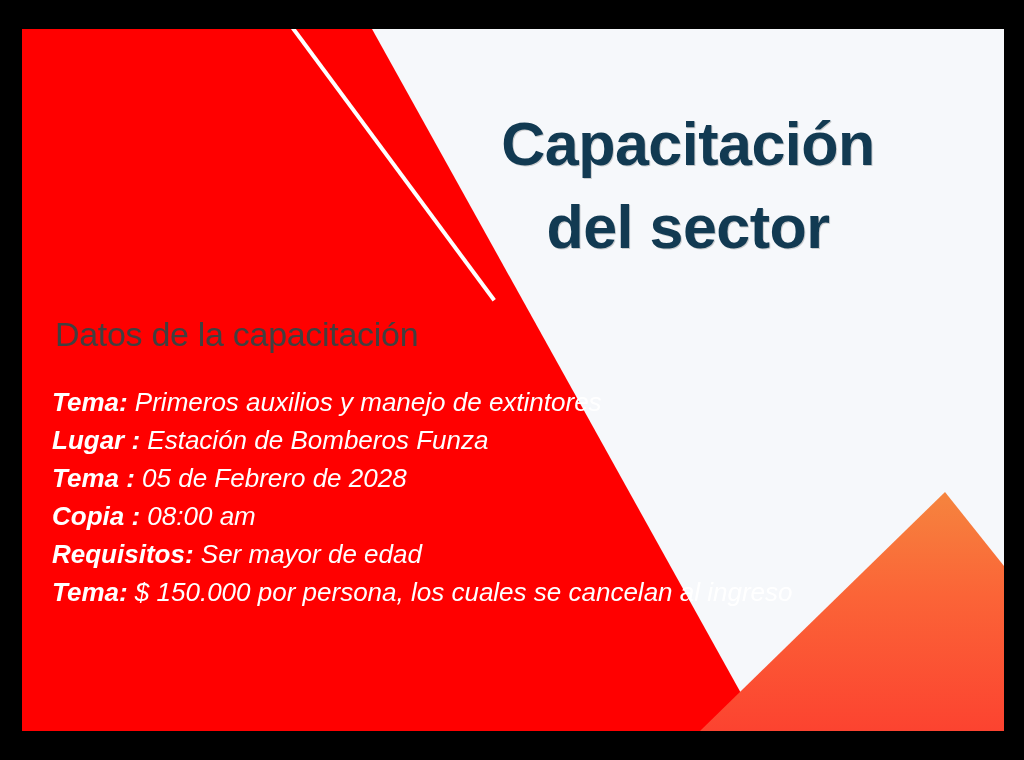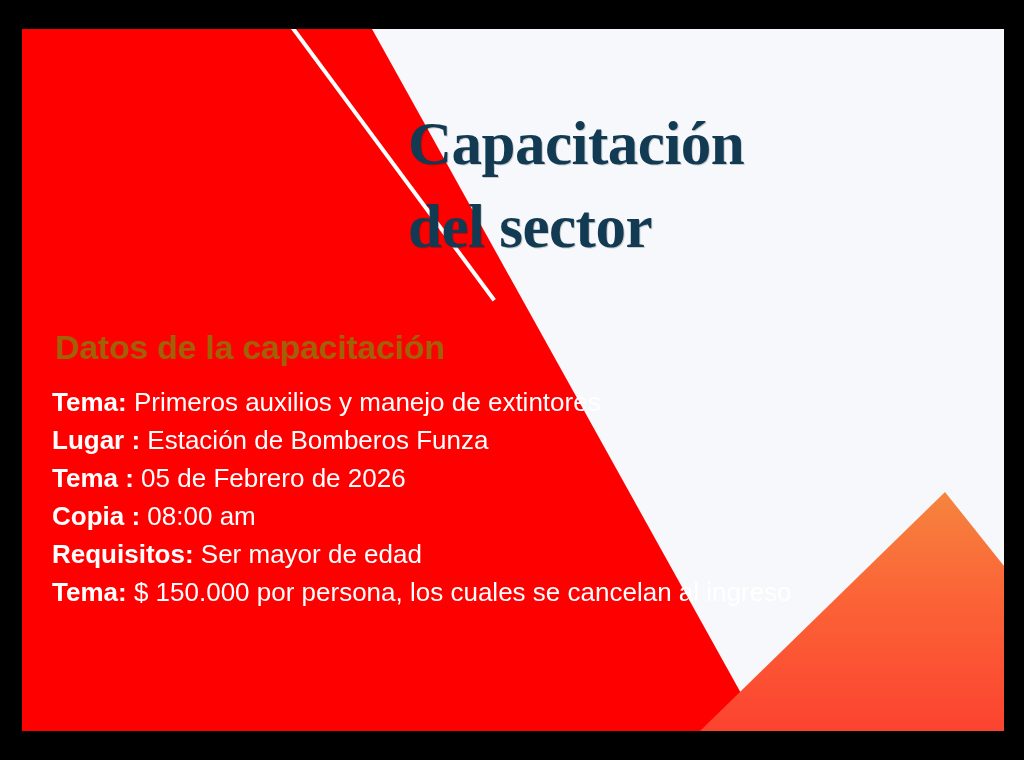--- a/index.html
+++ b/index.html
@@ -61,60 +61,61 @@
     background: linear-gradient(180deg, #F5873F 0%, #FB6437 45%, #FC4330 100%);
     clip-path: polygon(423px 8px, 482px 82px, 482px 247px, 178px 247px);
   }
 
   
   .headline {
     position: absolute;
     right: 36px;
     top: 74px;
     width: 560px;
-    text-align: left;
+    text-align: center;
     color: #123A52;
-    font-family: Liberation Serif, serif;
+    font-family: Liberation Sans, sans-serif;
     font-weight: bold;
     font-size: 61px;
     line-height: 1.36;
     letter-spacing: -0.5px;
     text-shadow: 1px 1px 0 rgba(0,0,0,0.18);
   }
   .headline .hl-line {
     display: block;
     white-space: nowrap;
   }
 
   
   .section-heading {
     position: absolute;
     left: 33px;
-    top: 299px;
-    color: #a16207;
+    top: 286px;
+    color: #404040;
     font-family: "Liberation Sans", sans-serif;
-    font-weight: bold;
+    font-weight: normal;
     font-size: 34px;
     letter-spacing: -0.3px;
     white-space: nowrap;
   }
 
   
   .details {
     position: absolute;
     left: 30px;
     top: 354px;
     width: 780px;
   }
   .detail-row {
     color: #FFFFFF;
     font-family: "Liberation Sans", sans-serif;
     font-size: 26px;
     line-height: 38px;
     white-space: nowrap;
+    font-style: italic;
   }
   .detail-label {
     font-weight: bold;
   }
   .detail-value {
     font-weight: normal;
   }
 </style>
 </head>
 <body>
@@ -137,21 +138,21 @@
       <div class="detail-row">
         <span class="detail-label">Tema:</span>
         <span class="detail-value">Primeros auxilios y manejo de extintores</span>
       </div>
       <div class="detail-row">
         <span class="detail-label">Lugar :</span>
         <span class="detail-value">Estación de Bomberos Funza</span>
       </div>
       <div class="detail-row">
         <span class="detail-label">Tema :</span>
-        <span class="detail-value">05 de Febrero de 2026</span>
+        <span class="detail-value">05 de Febrero de 2028</span>
       </div>
       <div class="detail-row">
         <span class="detail-label">Copia :</span>
         <span class="detail-value">08:00 am</span>
       </div>
       <div class="detail-row">
         <span class="detail-label">Requisitos:</span>
         <span class="detail-value">Ser mayor de edad</span>
       </div>
       <div class="detail-row">

